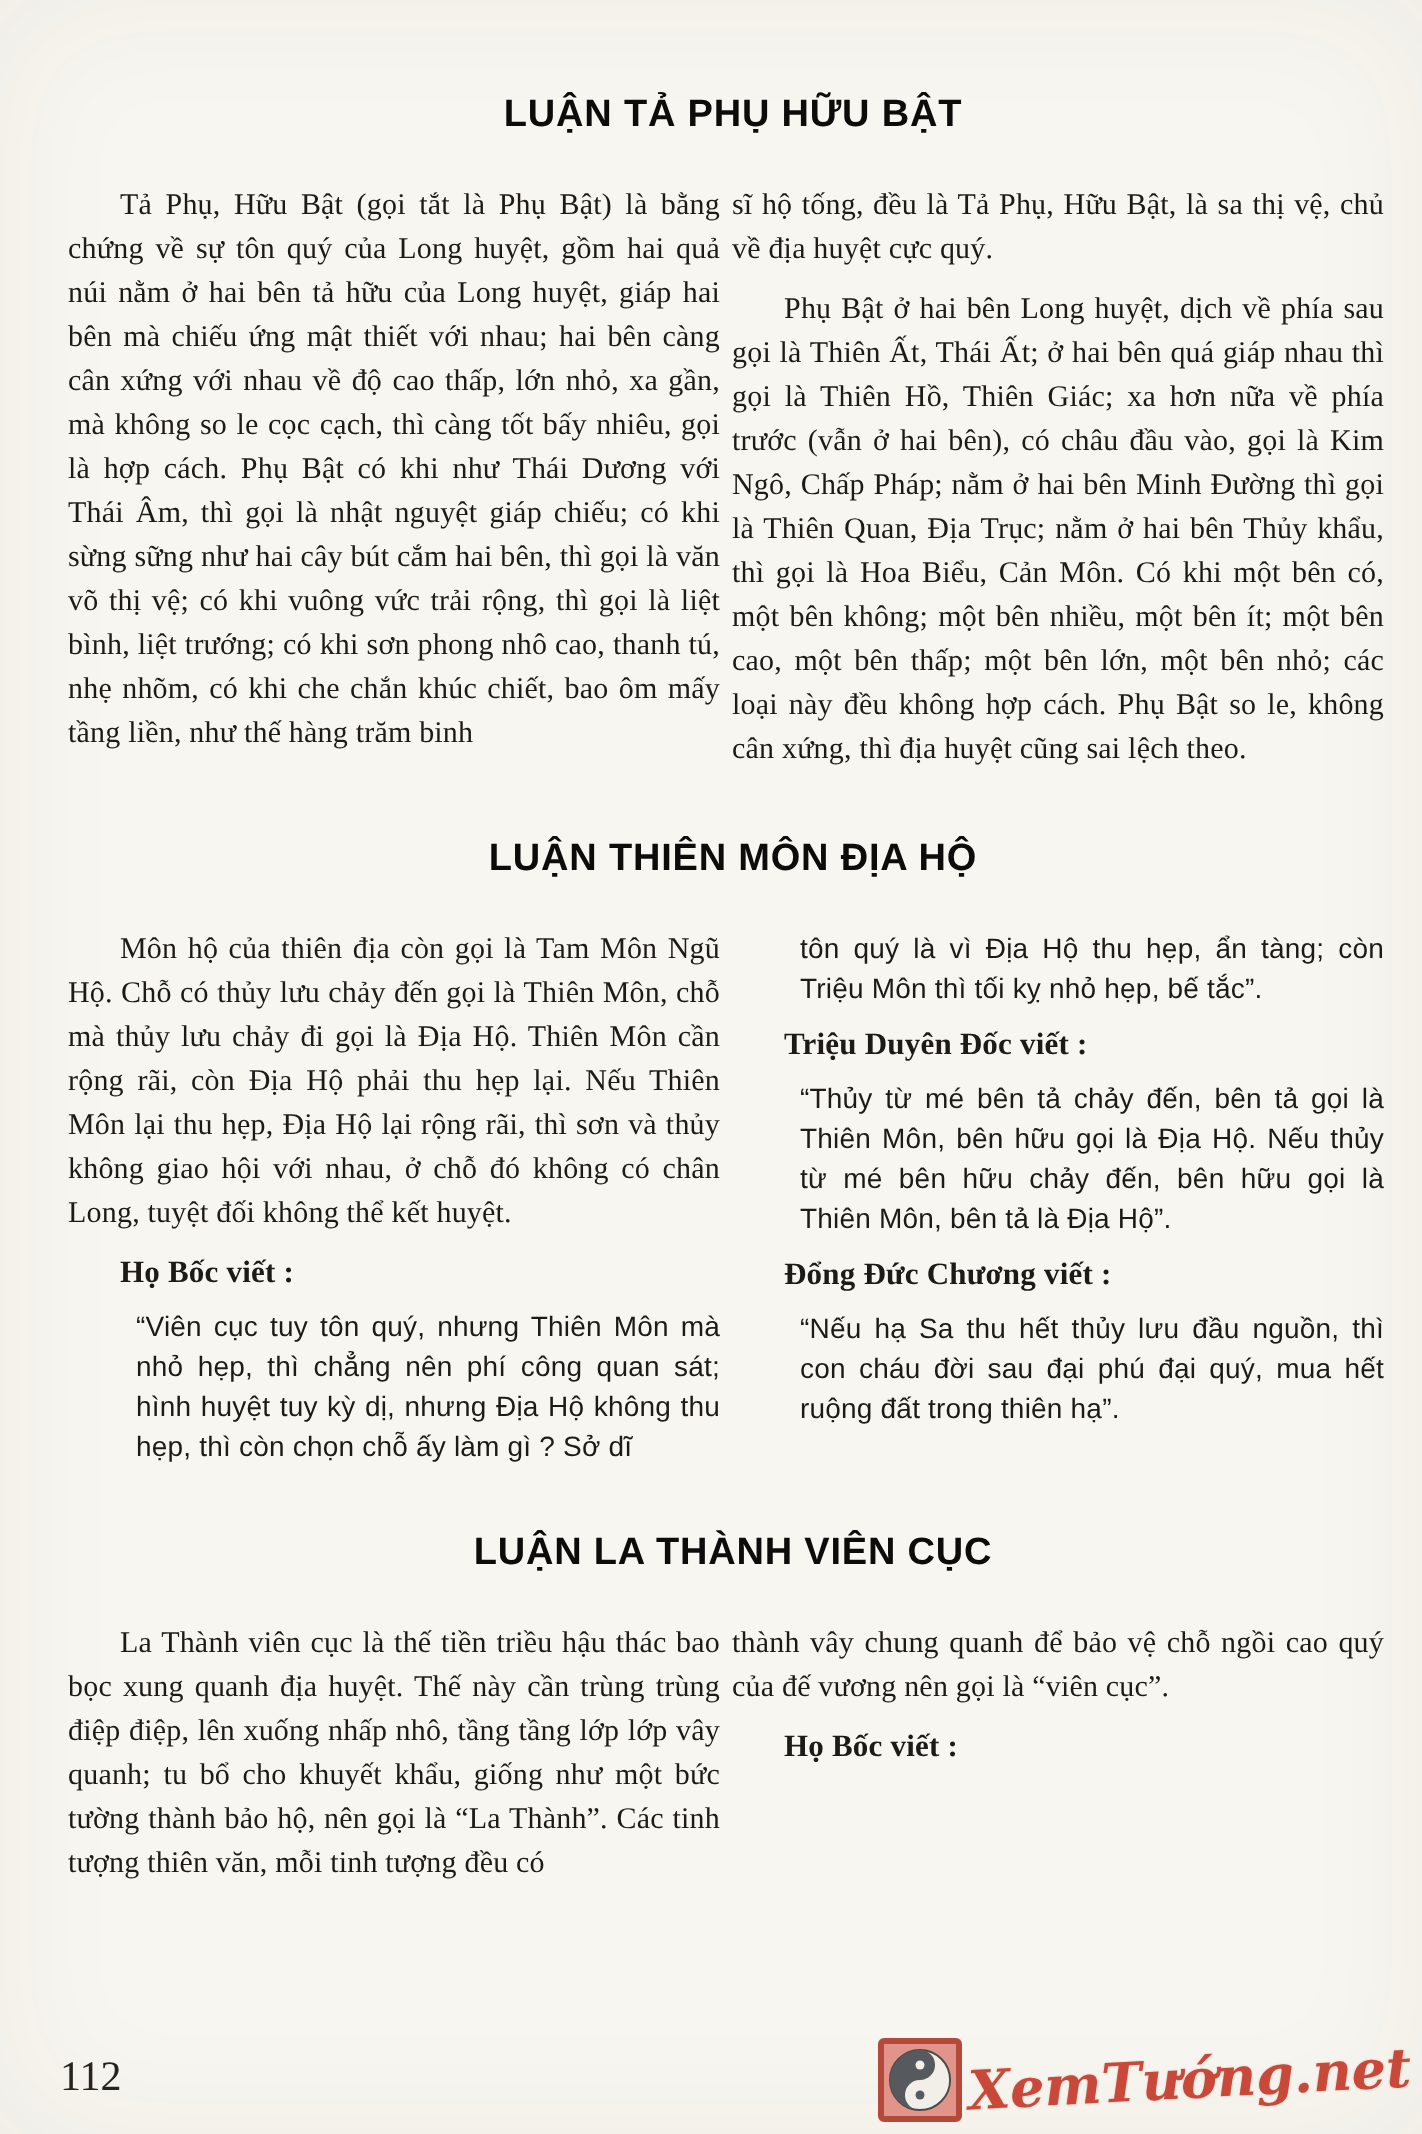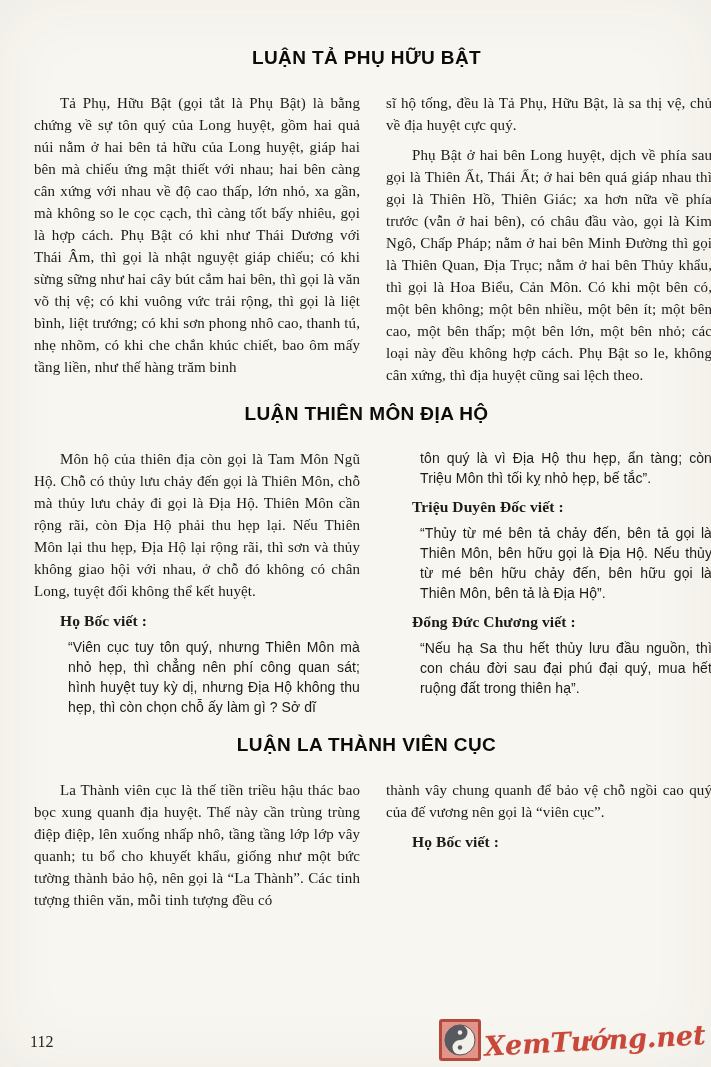--- a/index.html
+++ b/index.html
@@ -19,22 +19,22 @@
   .sec-title {
     font-family: Liberation Sans, sans-serif;
     font-weight: bold;
     font-size: 19px;
     line-height: 24px;
     letter-spacing: 0.4px;
     text-align: center;
     color: #0d0c0b;
     margin: 0 0 22px 0;
   }
-  .doc-section + .doc-section { margin-top: 8px; }
-  .columns { display: flex; gap: 26px; }
+  .doc-section + .doc-section { margin-top: 24px; }
+  .columns { display: flex; gap: 6px; }
   .col {
     width: 326px;
     flex: 0 0 auto;
     font-size: 15px;
     line-height: 22px;
     text-align: justify;
     letter-spacing: 0.1px;
   }
   .para { margin: 0 0 8px 0; }
   .para.indent { text-indent: 26px; }
@@ -49,21 +49,21 @@
     font-family: "Liberation Sans", sans-serif;
     font-size: 14px;
     line-height: 20px;
     margin: 0 0 8px 34px;
     text-align: justify;
   }
   .page-number {
     position: absolute;
     left: 30px;
     bottom: 16px;
-    font-size: 16px;
+    font-size: 21px;
     color: #262420;
   }
   .watermark {
     position: absolute;
     right: 5px;
     bottom: 6px;
     display: flex;
     align-items: center;
     gap: 3px;
   }

